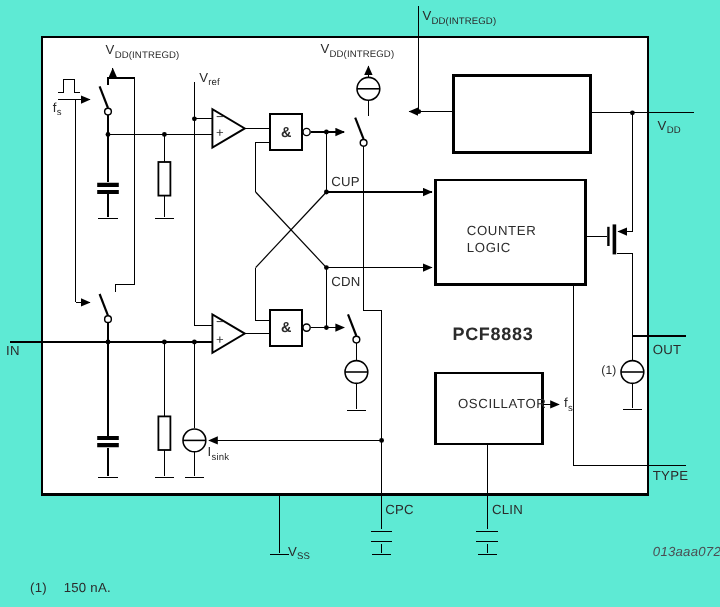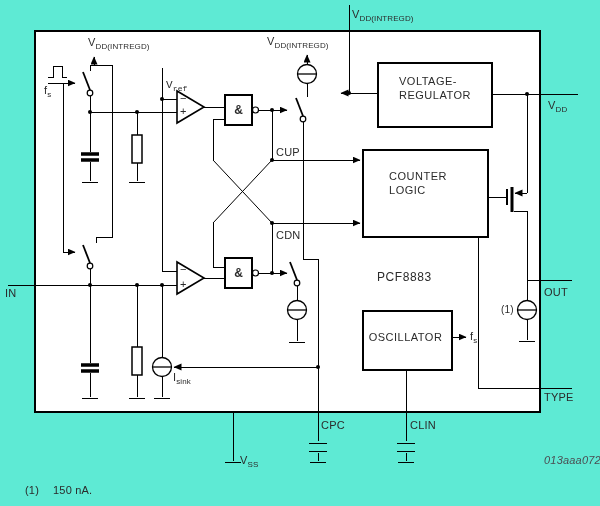--- a/index.html
+++ b/index.html
@@ -6,21 +6,21 @@
   #stage{position:relative;width:600px;height:506px;background:#fff;overflow:hidden;
          font-family:"Liberation Sans",sans-serif;}
   #schem{position:absolute;left:0;top:0;}
   .lbl{position:absolute;font-size:11px;line-height:1.1;color:#2b2b2b;white-space:nowrap;letter-spacing:0.2px;}
   .lbl sub{font-size:8px;letter-spacing:0.1px;}
   .blk-label{position:absolute;font-size:11px;line-height:14px;color:#2b2b2b;text-align:center;letter-spacing:0.5px;}
   .blk-label .inner{display:inline-block;text-align:left;}
   .gate-label{position:absolute;display:flex;align-items:center;justify-content:center;
               font-size:12px;font-weight:bold;color:#2b2b2b;}
   .sym{position:absolute;font-size:11px;line-height:11px;color:#2b2b2b;}
-  .bold{font-weight:normal;font-size:12px;letter-spacing:0.6px;}
+  .bold{font-weight:bold;font-size:15px;letter-spacing:0.6px;}
   .italic{font-style:italic;}
   .w{stroke:#000;stroke-width:1;fill:none;shape-rendering:crispEdges;}
   .box{stroke:#000;stroke-width:2;fill:#fff;shape-rendering:crispEdges;}
   .thin-box{stroke:#000;stroke-width:1.8;fill:#fff;shape-rendering:crispEdges;}
   .part{stroke:#000;fill:none;}
   .dot{fill:#000;stroke:none;}
 </style>
 </head>
 <body>
 
@@ -189,45 +189,42 @@
     <circle class="dot" cx="90" cy="285" r="2"></circle>
     <circle class="dot" cx="137" cy="285" r="2"></circle>
     <circle class="dot" cx="162" cy="285" r="2"></circle>
     <circle class="dot" cx="318" cy="367" r="2"></circle>
   </g>
 </svg>
 
 <div class="lbl" style="left: 352px; top: 8px; color: rgb(43, 43, 43);"><span>V</span><sub>DD(INTREGD)</sub></div>
 <div class="lbl" style="left: 88px; top: 36px; color: rgb(43, 43, 43);"><span>V</span><sub>DD(INTREGD)</sub></div>
 <div class="lbl" style="left: 267px; top: 35px; color: rgb(43, 43, 43);"><span>V</span><sub>DD(INTREGD)</sub></div>
-<div class="lbl" style="left: 166px; top: 79px; color: rgb(43, 43, 43); font-family: Liberation Mono, monospace;"><span>V</span><sub>ref</sub></div>
+<div class="lbl" style="left: 166px; top: 59px; color: rgb(43, 43, 43);"><span>V</span><sub>ref</sub></div>
 <div class="lbl" style="left: 44px; top: 84px; color: rgb(43, 43, 43);"><span>f</span><sub>s</sub></div>
 <div class="lbl" style="left: 5px; top: 287px; color: rgb(43, 43, 43);"><span>IN</span></div>
 <div class="lbl" style="left: 173px; top: 371px; color: rgb(43, 43, 43);"><span>I</span><sub>sink</sub></div>
 <div class="lbl" style="left: 276px; top: 146px; color: rgb(43, 43, 43);"><span>CUP</span></div>
 <div class="lbl" style="left: 276px; top: 229px; color: rgb(43, 43, 43);"><span>CDN</span></div>
 <div class="lbl bold" style="left: 377px; top: 271px; color: rgb(43, 43, 43);"><span>PCF8883</span></div>
 <div class="lbl" style="left: 470px; top: 330px; color: rgb(43, 43, 43);"><span>f</span><sub>s</sub></div>
 <div class="lbl" style="left: 548px; top: 99px; color: rgb(43, 43, 43);"><span>V</span><sub>DD</sub></div>
 <div class="lbl" style="left: 544px; top: 286px; color: rgb(43, 43, 43);"><span>OUT</span></div>
 <div class="lbl" style="left: 544px; top: 391px; color: rgb(43, 43, 43);"><span>TYPE</span></div>
 <div class="lbl" style="left: 240px; top: 419px; color: rgb(43, 43, 43); margin-top: 35px;"><span>V</span><sub>SS</sub></div>
 <div class="lbl" style="left: 321px; top: 419px; color: rgb(43, 43, 43);"><span>CPC</span></div>
 <div class="lbl" style="left: 410px; top: 419px; color: rgb(43, 43, 43);"><span>CLIN</span></div>
 <div class="lbl" style="left: 501px; top: 304px; font-size: 10px; color: rgb(43, 43, 43);"><span>(1)</span></div>
 <div class="lbl" style="left: 25px; top: 484px; color: rgb(43, 43, 43);"><span>(1)</span><span style="margin-left:14px">150 nA.</span></div>
 <div class="lbl italic" style="left: 527px; top: 454px; color: rgb(75, 77, 82); padding-left: 17px;"><span>013aaa072</span></div>
 
-<div class="blk-label" style="left: 378px; top: 74px; width: 114px; color: rgb(43, 43, 43);">
-  <div class="inner"><div>VOLTAGE-</div><div>REGULATOR</div></div>
-</div>
-<div class="blk-label" style="left: 363px; top: 169px; width: 110px; color: rgb(43, 43, 43);">
+<div class="blk-label" style="left: 363px; top: 186px; width: 110px; color: rgb(43, 43, 43);">
   <div class="inner"><div>COUNTER</div><div>LOGIC</div></div>
 </div>
-<div class="blk-label" style="left: 363px; top: 330px; width: 85px; color: rgb(43, 43, 43);">
+<div class="blk-label" style="left: 376px; top: 330px; width: 85px; color: rgb(43, 43, 43);">
   <div>OSCILLATOR</div>
 </div>
 
 <div class="gate-label" style="left: 225px; top: 95px; width: 27px; height: 30px; color: rgb(43, 43, 43);">
       <span>&amp;</span>
     </div>
 <div class="gate-label" style="left: 225px; top: 258px; width: 27px; height: 30px; color: rgb(43, 43, 43);">
       <span>&amp;</span>
     </div>
 <div class="sym" style="left: 180px; top: 93px; color: rgb(43, 43, 43);"><span>−</span></div>

